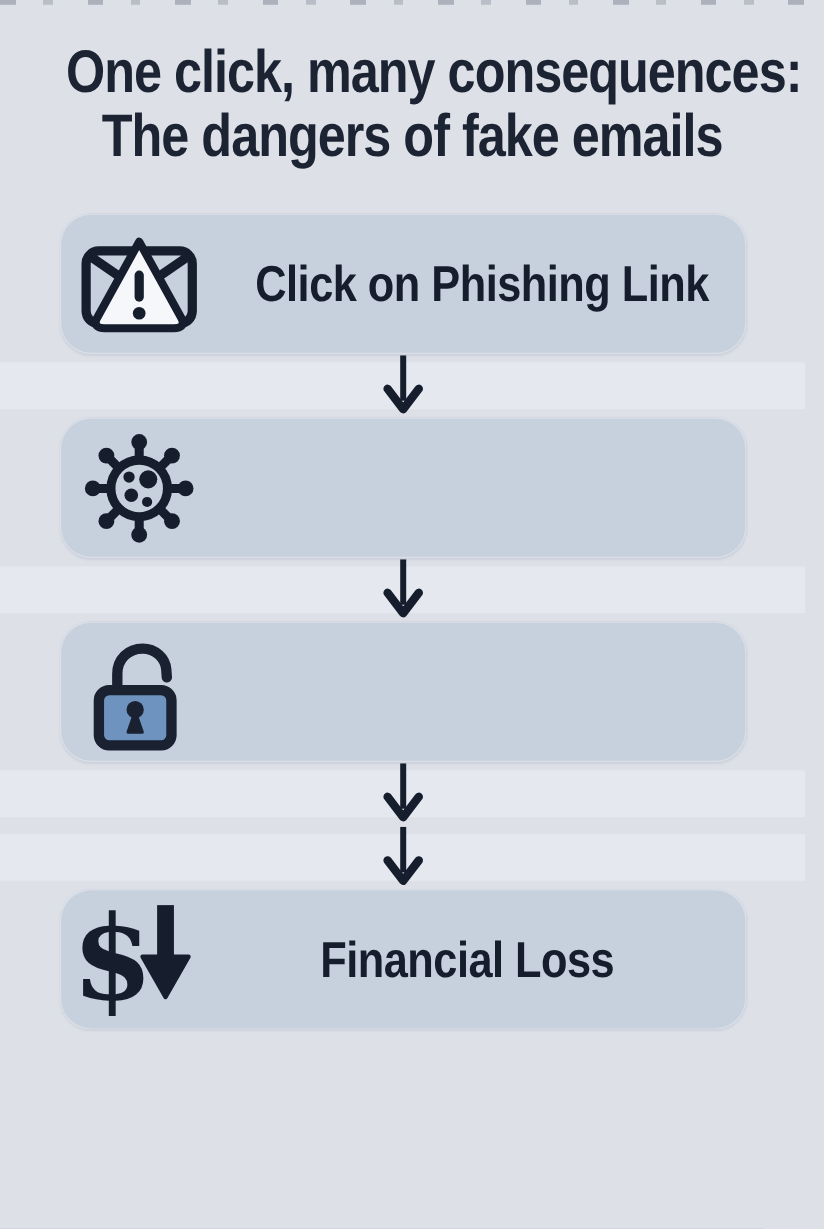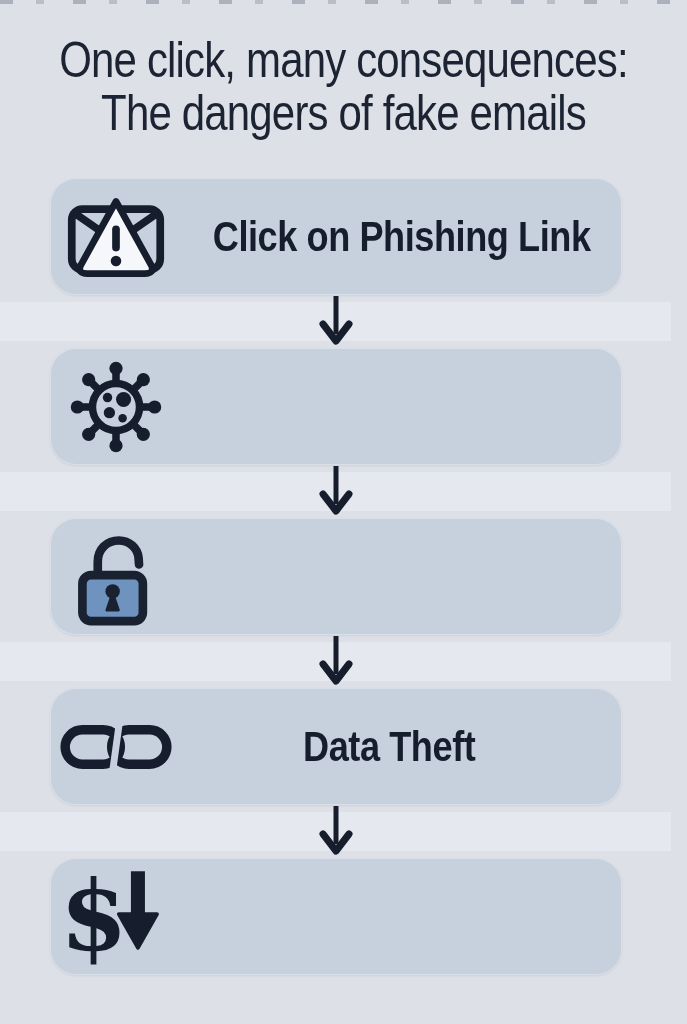--- a/index.html
+++ b/index.html
@@ -25,21 +25,21 @@
       rgba(44,52,72,.4) 36px 44px, transparent 44px 73px);
     opacity: .5;
   }
   .title {
     position: absolute;
     top: 34px;
     left: 0;
     width: 100%;
     text-align: center;
     color: #1c2433;
-    font-weight: normal;
+    font-weight: bold;
     font-size: 50px;
     line-height: 53px;
     letter-spacing: -1px;
   }
   .title .line {
     transform: scaleX(.84);
     transform-origin: 50% 50%;
     white-space: nowrap;
   }
   .stack {
@@ -187,44 +187,35 @@
       </div>
     </div>
 
     <div class="arrow-row">
       <svg width="44" height="51" viewBox="0 0 44 51">
         <line x1="22" y1="0" x2="22" y2="38" stroke="#161e2e" stroke-width="5"></line>
         <polyline points="9,28 22,45 35,28" fill="none" stroke="#161e2e" stroke-width="7" stroke-linecap="round" stroke-linejoin="round"></polyline>
       </svg>
     </div>
 
-    <div class="box">
-      <div class="icon-cell">
-        <svg class="ic" width="112" height="58" viewBox="0 0 130 66" aria-hidden="true">
-          <rect x="6" y="13" width="64" height="40" rx="20" fill="none" stroke="#161e2e" stroke-width="11"></rect>
-          <rect x="60" y="13" width="64" height="40" rx="20" fill="none" stroke="#161e2e" stroke-width="11"></rect>
-          <line x1="69" y1="4" x2="61" y2="62" stroke="#c7d0dd" stroke-width="8"></line>
-        </svg>
-      </div>
-      <div class="label-cell">
-        <span class="label">Data Theft</span>
-      </div>
-    </div>
 
     <div class="arrow-row">
       <svg width="44" height="51" viewBox="0 0 44 51">
         <line x1="22" y1="0" x2="22" y2="38" stroke="#161e2e" stroke-width="5"></line>
         <polyline points="9,28 22,45 35,28" fill="none" stroke="#161e2e" stroke-width="7" stroke-linecap="round" stroke-linejoin="round"></polyline>
       </svg>
     </div>
 
     <div class="box">
       <div class="icon-cell">
         <svg class="ic" width="112" height="104" viewBox="0 0 120 110" aria-hidden="true">
           <text x="0" y="90" font-family="DejaVu Serif, serif" font-weight="bold" font-size="104" fill="#161e2e">$</text>
           <rect x="76" y="6" width="15" height="52" fill="#161e2e"></rect>
           <path d="M63,52 h41 l-20.5,36 Z" fill="#161e2e" stroke="#161e2e" stroke-width="4" stroke-linejoin="round"></path>
         </svg>
       </div>
+      <div class="label-cell">
+        <span class="label">Financial Loss</span>
+      </div>
     </div>
 
   </div>
 </div>
 
 </body></html>

